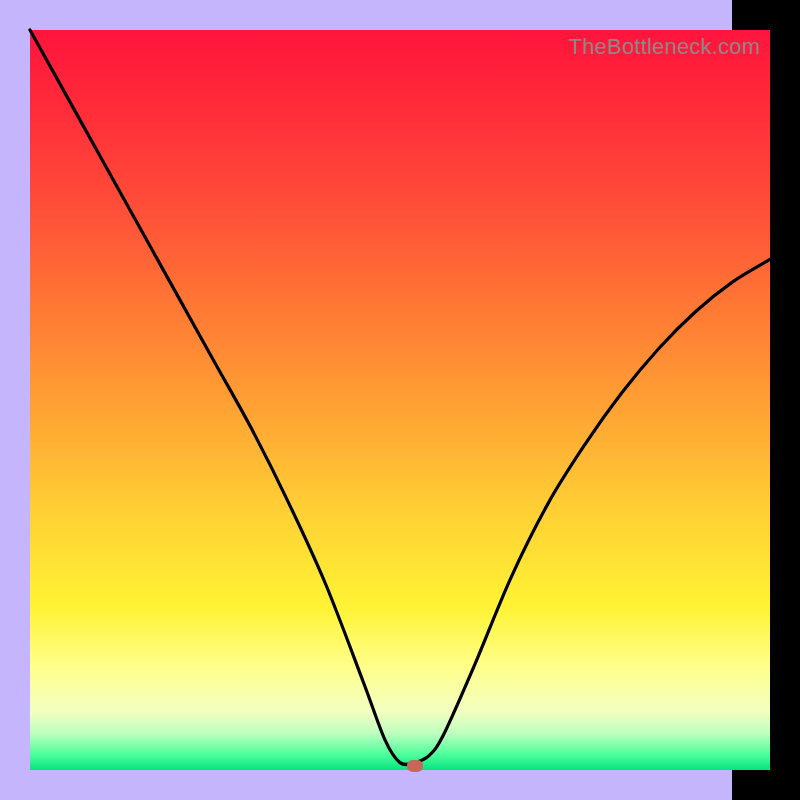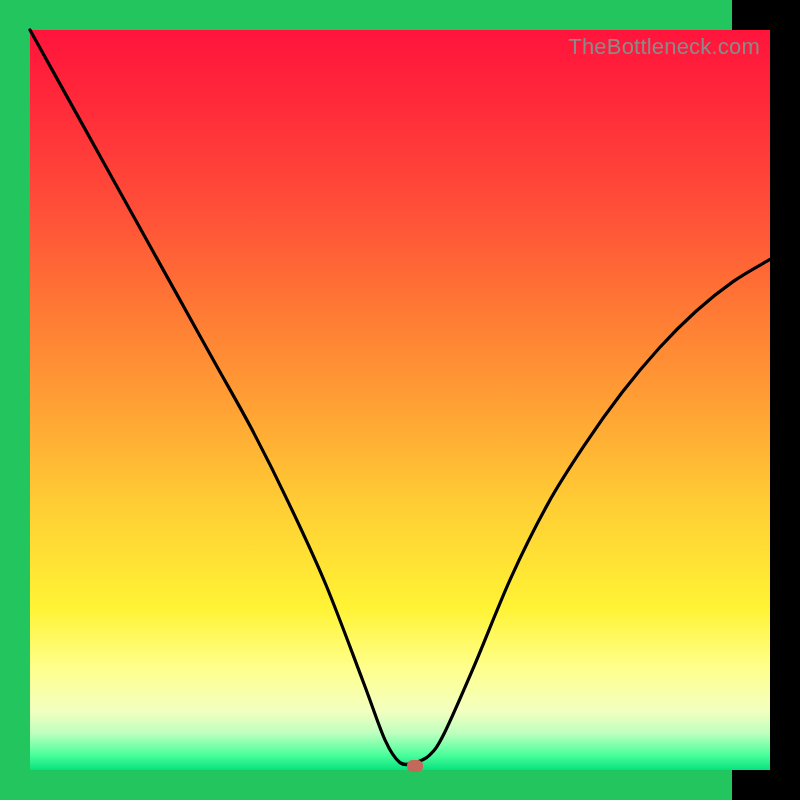--- a/index.html
+++ b/index.html
@@ -8,21 +8,21 @@
     width: 800px;
     height: 800px;
     background: #000;
     font-family: Arial, Helvetica, sans-serif;
     overflow: hidden;
   }
   .frame {
     position: relative;
     width: 732px;
     height: 800px;
-    background: #22c55e;
+    background: #c4b5fd;
   }
   .plot-area {
     position: absolute;
     left: 30px;
     top: 30px;
     width: 740px;
     height: 740px;
     
     background: linear-gradient(to bottom,
       #ff143c 0%,

